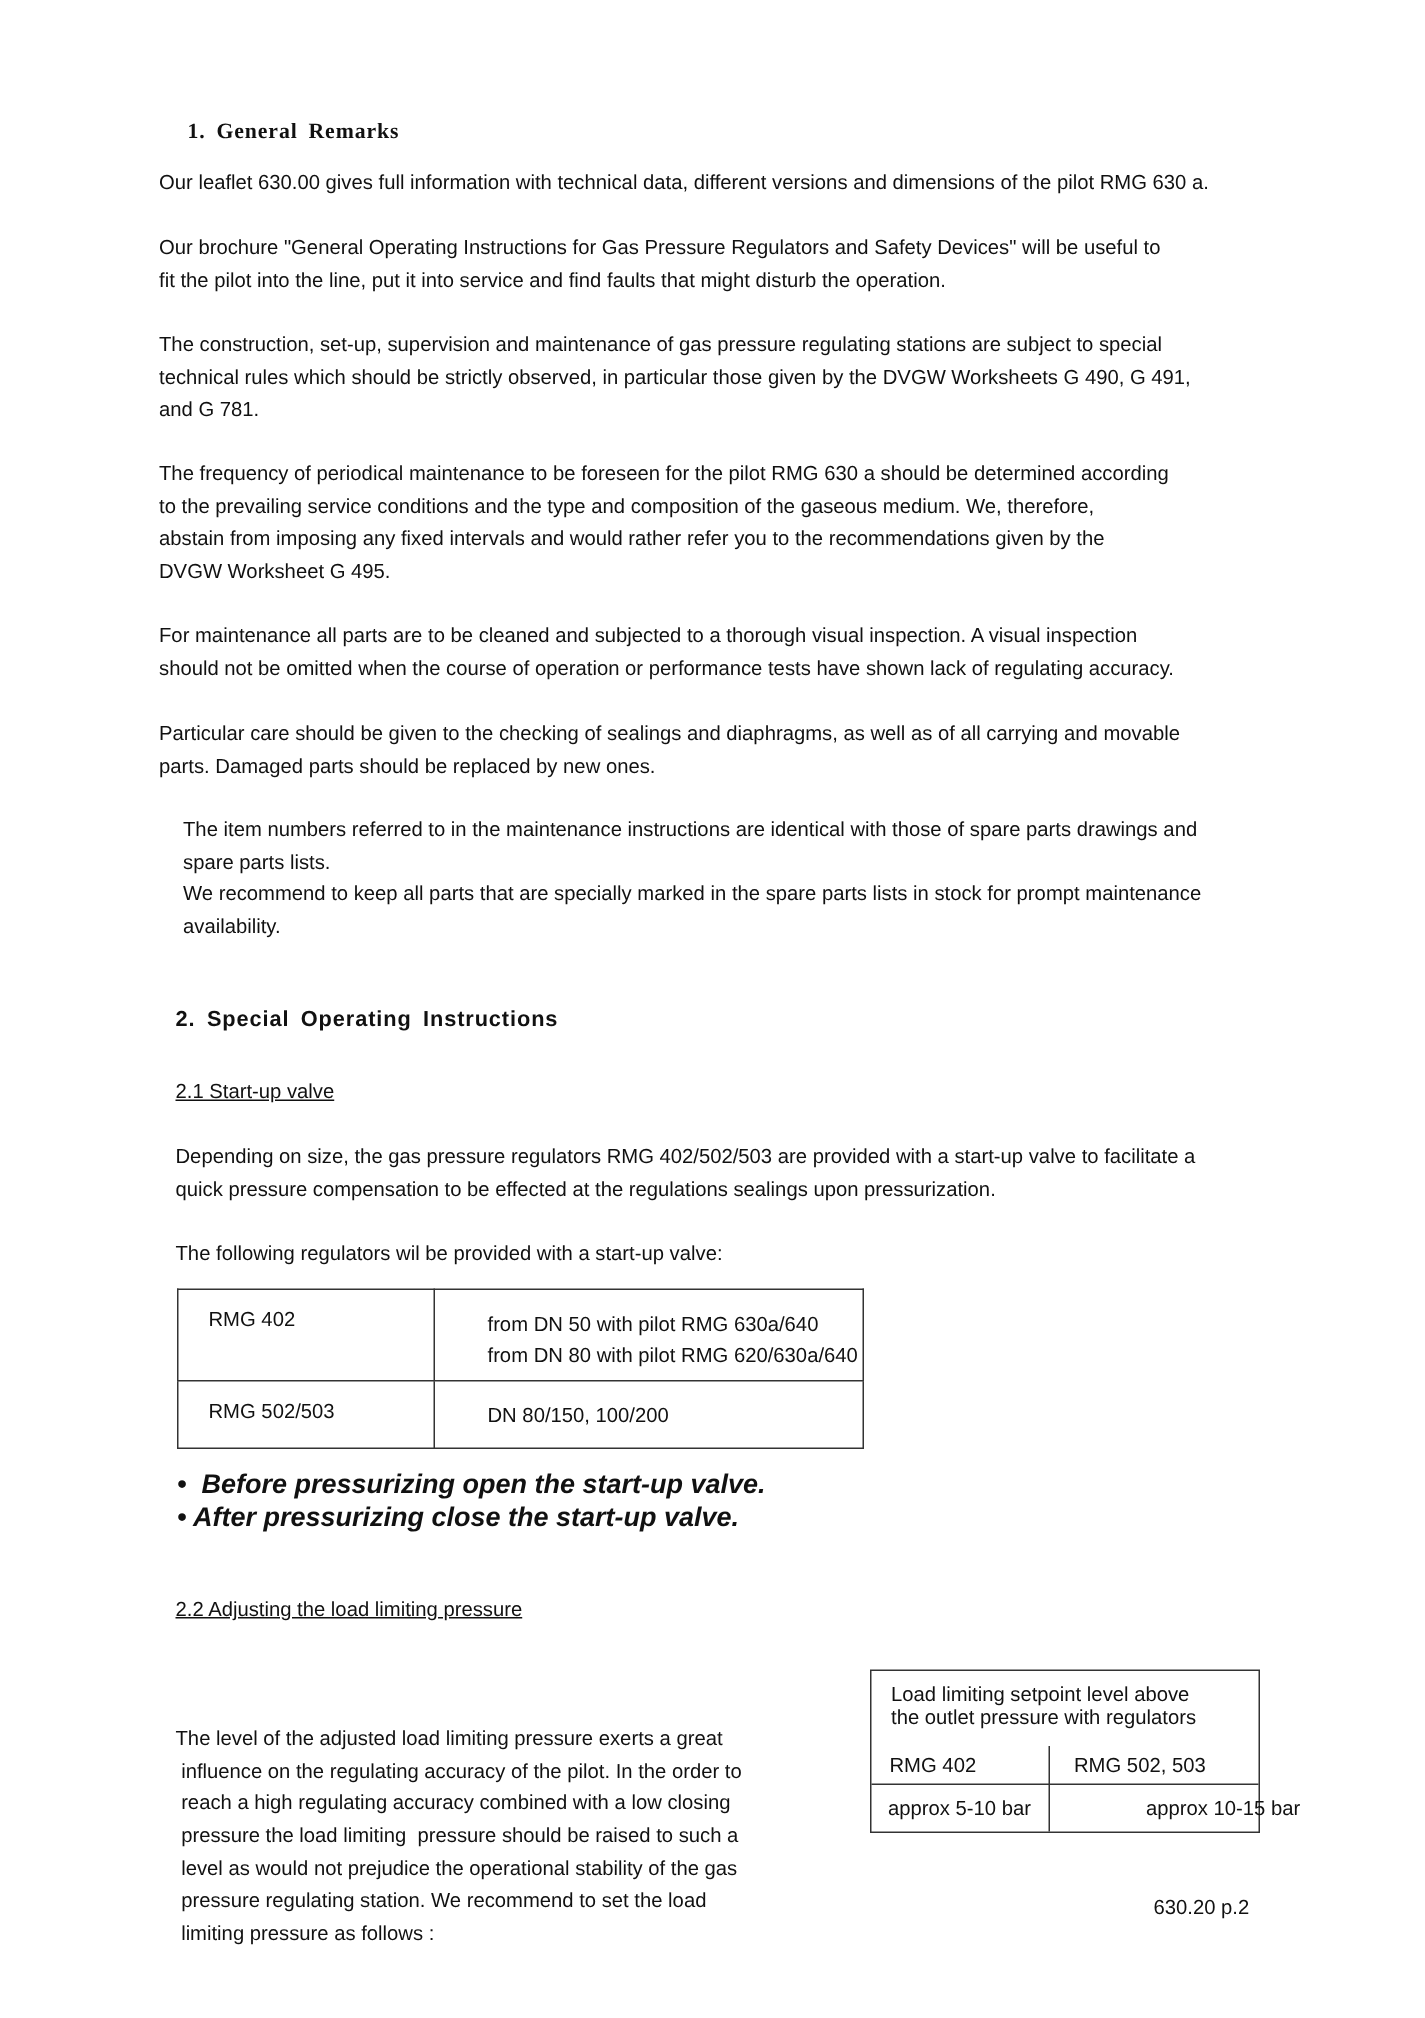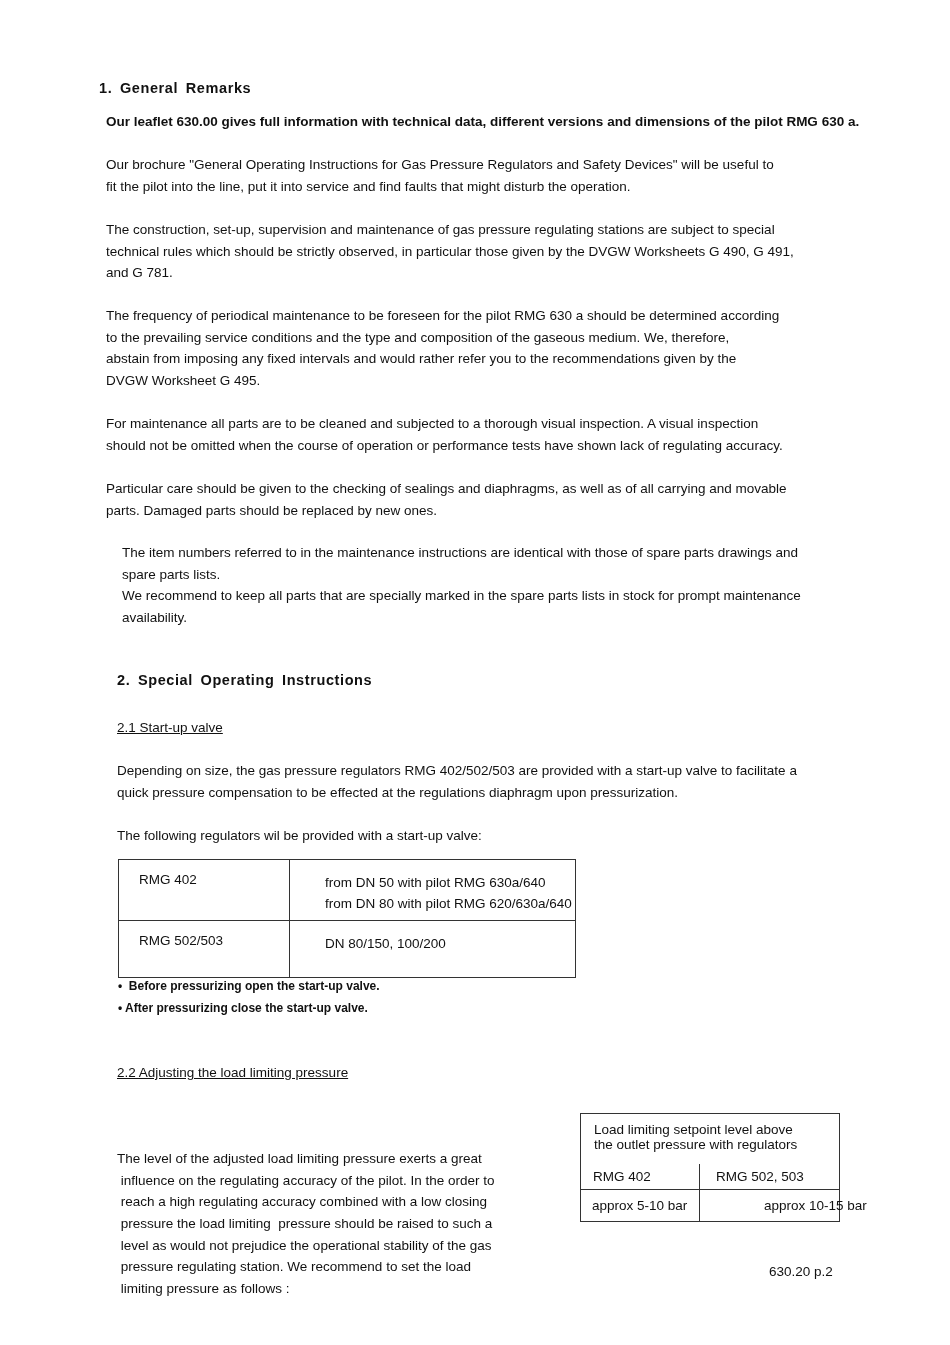--- a/index.html
+++ b/index.html
@@ -3,59 +3,59 @@
   <meta charset="utf-8">
   <style>
     html, body { margin: 0; padding: 0; background: #ffffff; }
     body { width: 950px; height: 1345px; position: relative; overflow: hidden;
            font-family: "Liberation Sans", sans-serif; color: #111; }
     .abs { position: absolute; }
     .h1 { font-weight: bold; font-size: 14.5px; letter-spacing: 0.6px; word-spacing: 3px; }
     .p { font-size: 13.5px; line-height: 21.6px; white-space: pre; font-stretch: condensed; }
     .p2 { font-size: 13.5px; line-height: 21.6px; white-space: pre; }
     .sub { font-size: 13.5px; text-decoration: underline; white-space: pre; text-align: right; }
-    .bullet { font-size: 12px; font-weight: bold; white-space: pre; }
+    .bullet { font-size: 18px; font-weight: bold; font-style: italic; white-space: pre; }
     table.t1 { position: absolute; left: 118px; top: 859px; width: 458px; border-collapse: collapse; font-size: 13.5px; }
     table.t1 td { border: 1px solid #333; vertical-align: top; }
     table.t1 td.c1 { width: 150px; padding: 12px 0 0 20px; }
     table.t1 td.c2 { padding: 12px 0 0 35px; line-height: 21px; }
     .box2 { position: absolute; left: 580px; top: 1113px; width: 258px; height: 107px; border: 1px solid #333; font-size: 13.5px; }
     .box2 .hd { position: absolute; left: 13px; top: 8px; line-height: 15px; }
     .box2 .vline { position: absolute; left: 118px; top: 50px; width: 1px; height: 57px; background: #333; }
     .box2 .hline { position: absolute; left: 0; top: 75px; width: 100%; height: 1px; background: #333; }
     .box2 .cell { position: absolute; white-space: pre; }
   </style>
 </head>
 <body>
 
-<div class="abs h1" style="left:99px; top:80px;">1.  General  Remarks</div>
+<div class="abs h1" style="left:125px; top:80px;font-family:Liberation Serif, serif;">1.  General  Remarks</div>
 
-<div class="abs p" style="left:106px; top:111px;font-weight:bold;"><div>Our leaflet 630.00 gives full information with technical data, different versions and dimensions of the pilot RMG 630 a.</div></div>
+<div class="abs p" style="left:106px; top:111px;"><div>Our leaflet 630.00 gives full information with technical data, different versions and dimensions of the pilot RMG 630 a.</div></div>
 <div class="abs p" style="left:106px; top:154px;"><div>Our brochure "General Operating Instructions for Gas Pressure Regulators and Safety Devices" will be useful to</div><div>fit the pilot into the line, put it into service and find faults that might disturb the operation.</div></div>
 <div class="abs p" style="left:106px; top:219px;"><div>The construction, set-up, supervision and maintenance of gas pressure regulating stations are subject to special</div><div>technical rules which should be strictly observed, in particular those given by the DVGW Worksheets G 490, G 491,</div><div>and G 781.</div></div>
 <div class="abs p" style="left:106px; top:305px;"><div>The frequency of periodical maintenance to be foreseen for the pilot RMG 630 a should be determined according</div><div>to the prevailing service conditions and the type and composition of the gaseous medium. We, therefore,</div><div>abstain from imposing any fixed intervals and would rather refer you to the recommendations given by the</div><div>DVGW Worksheet G 495.</div></div>
 <div class="abs p" style="left:106px; top:413px;"><div>For maintenance all parts are to be cleaned and subjected to a thorough visual inspection. A visual inspection</div><div>should not be omitted when the course of operation or performance tests have shown lack of regulating accuracy.</div></div>
 <div class="abs p" style="left:106px; top:478px;"><div>Particular care should be given to the checking of sealings and diaphragms, as well as of all carrying and movable</div><div>parts. Damaged parts should be replaced by new ones.</div></div>
 <div class="abs p" style="left:122px; top:542px;"><div>The item numbers referred to in the maintenance instructions are identical with those of spare parts drawings and</div><div>spare parts lists.</div><div>We recommend to keep all parts that are specially marked in the spare parts lists in stock for prompt maintenance</div><div>availability.</div></div>
 
 <div class="abs h1" style="left:117px; top:672px;">2.  Special  Operating  Instructions</div>
 <div class="abs sub" style="left:117px; top:720px;">2.1 Start-up valve</div>
-<div class="abs p" style="left:117px; top:760px;"><div>Depending on size, the gas pressure regulators RMG 402/502/503 are provided with a start-up valve to facilitate a</div><div>quick pressure compensation to be effected at the regulations diaphragm upon pressurization.</div></div>
+<div class="abs p" style="left:117px; top:760px;"><div>Depending on size, the gas pressure regulators RMG 402/502/503 are provided with a start-up valve to facilitate a</div><div>quick pressure compensation to be effected at the regulations sealings upon pressurization.</div></div>
 <div class="abs p" style="left:117px; top:825px;">The following regulators wil be provided with a start-up valve:</div>
 
 <table class="t1">
   <tbody>
       <tr style="height:61px;">
     <td class="c1">RMG 402</td>
     <td class="c2">
           <div>from DN 50 with pilot RMG 630a/640</div>
           <div>from DN 80 with pilot RMG 620/630a/640</div>
         </td>
   </tr>
-  <tr style="height:57px;">
+  <tr style="height:45px;">
     <td class="c1">RMG 502/503</td>
     <td class="c2">
           <div>DN 80/150, 100/200</div>
         </td>
   </tr>
 </tbody>
   </table>
 
 <div class="abs bullet" style="left:118px; top:979px;">•  Before pressurizing open the start-up valve.</div>
 <div class="abs bullet" style="left:118px; top:1001px;">• After pressurizing close the start-up valve.</div>

